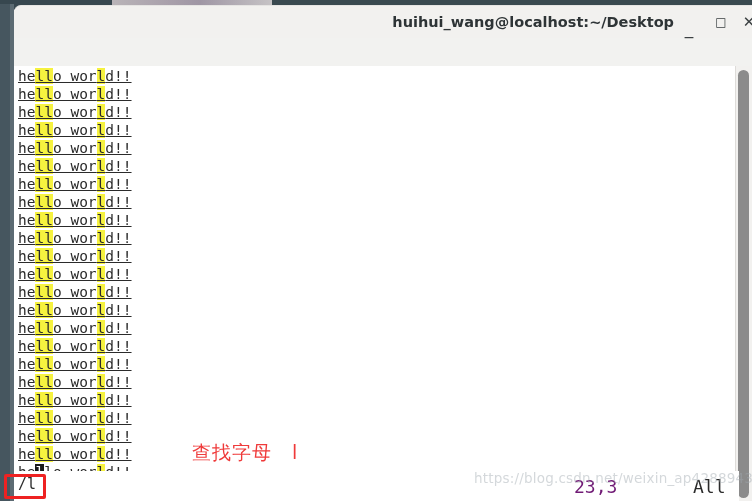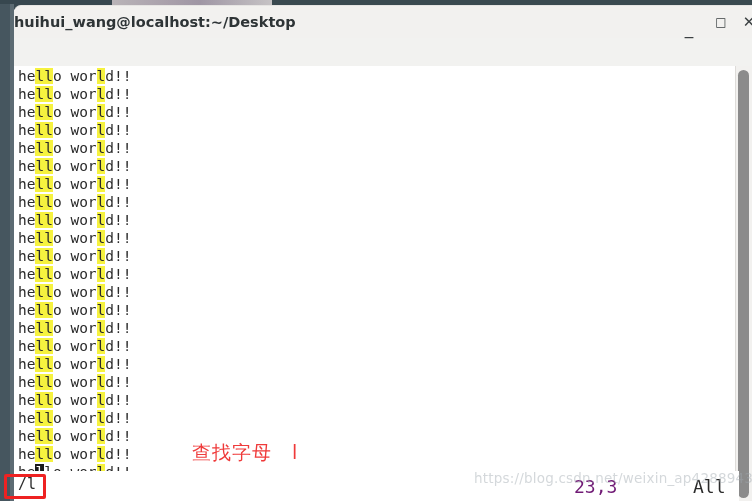--- a/index.html
+++ b/index.html
@@ -73,21 +73,21 @@
     border-top-left-radius: 7px;
     border-top: 1px solid #e6e5e3;
     box-sizing: border-box;
   }
   .titlebar-title {
     position: absolute;
     left: 0; top: 0;
     width: 660px;
     height: 33px;
     line-height: 33px;
-    text-align: left;
+    text-align: right;
     font-size: 14.5px;
     font-weight: bold;
     color: #2e3436;
     font-family: "DejaVu Sans", sans-serif;
     white-space: nowrap;
   }
   .win-btn {
     position: absolute;
     top: 0;
     width: 30px;
@@ -143,20 +143,21 @@
   .term-line {
     position: absolute;
     left: 4px;
     height: 18px;
     line-height: 18px;
     font-family: "DejaVu Sans Mono", monospace;
     font-size: 14.5px;
     color: #2b2b2b;
     white-space: pre;
     letter-spacing: 0px;
+    text-decoration: underline;
   }
   .hl {
     background: #f6f23f;
     color: #2b2b2b;
   }
   .cursor {
     background: #1a1a1a;
     color: #ffffff;
   }
 

